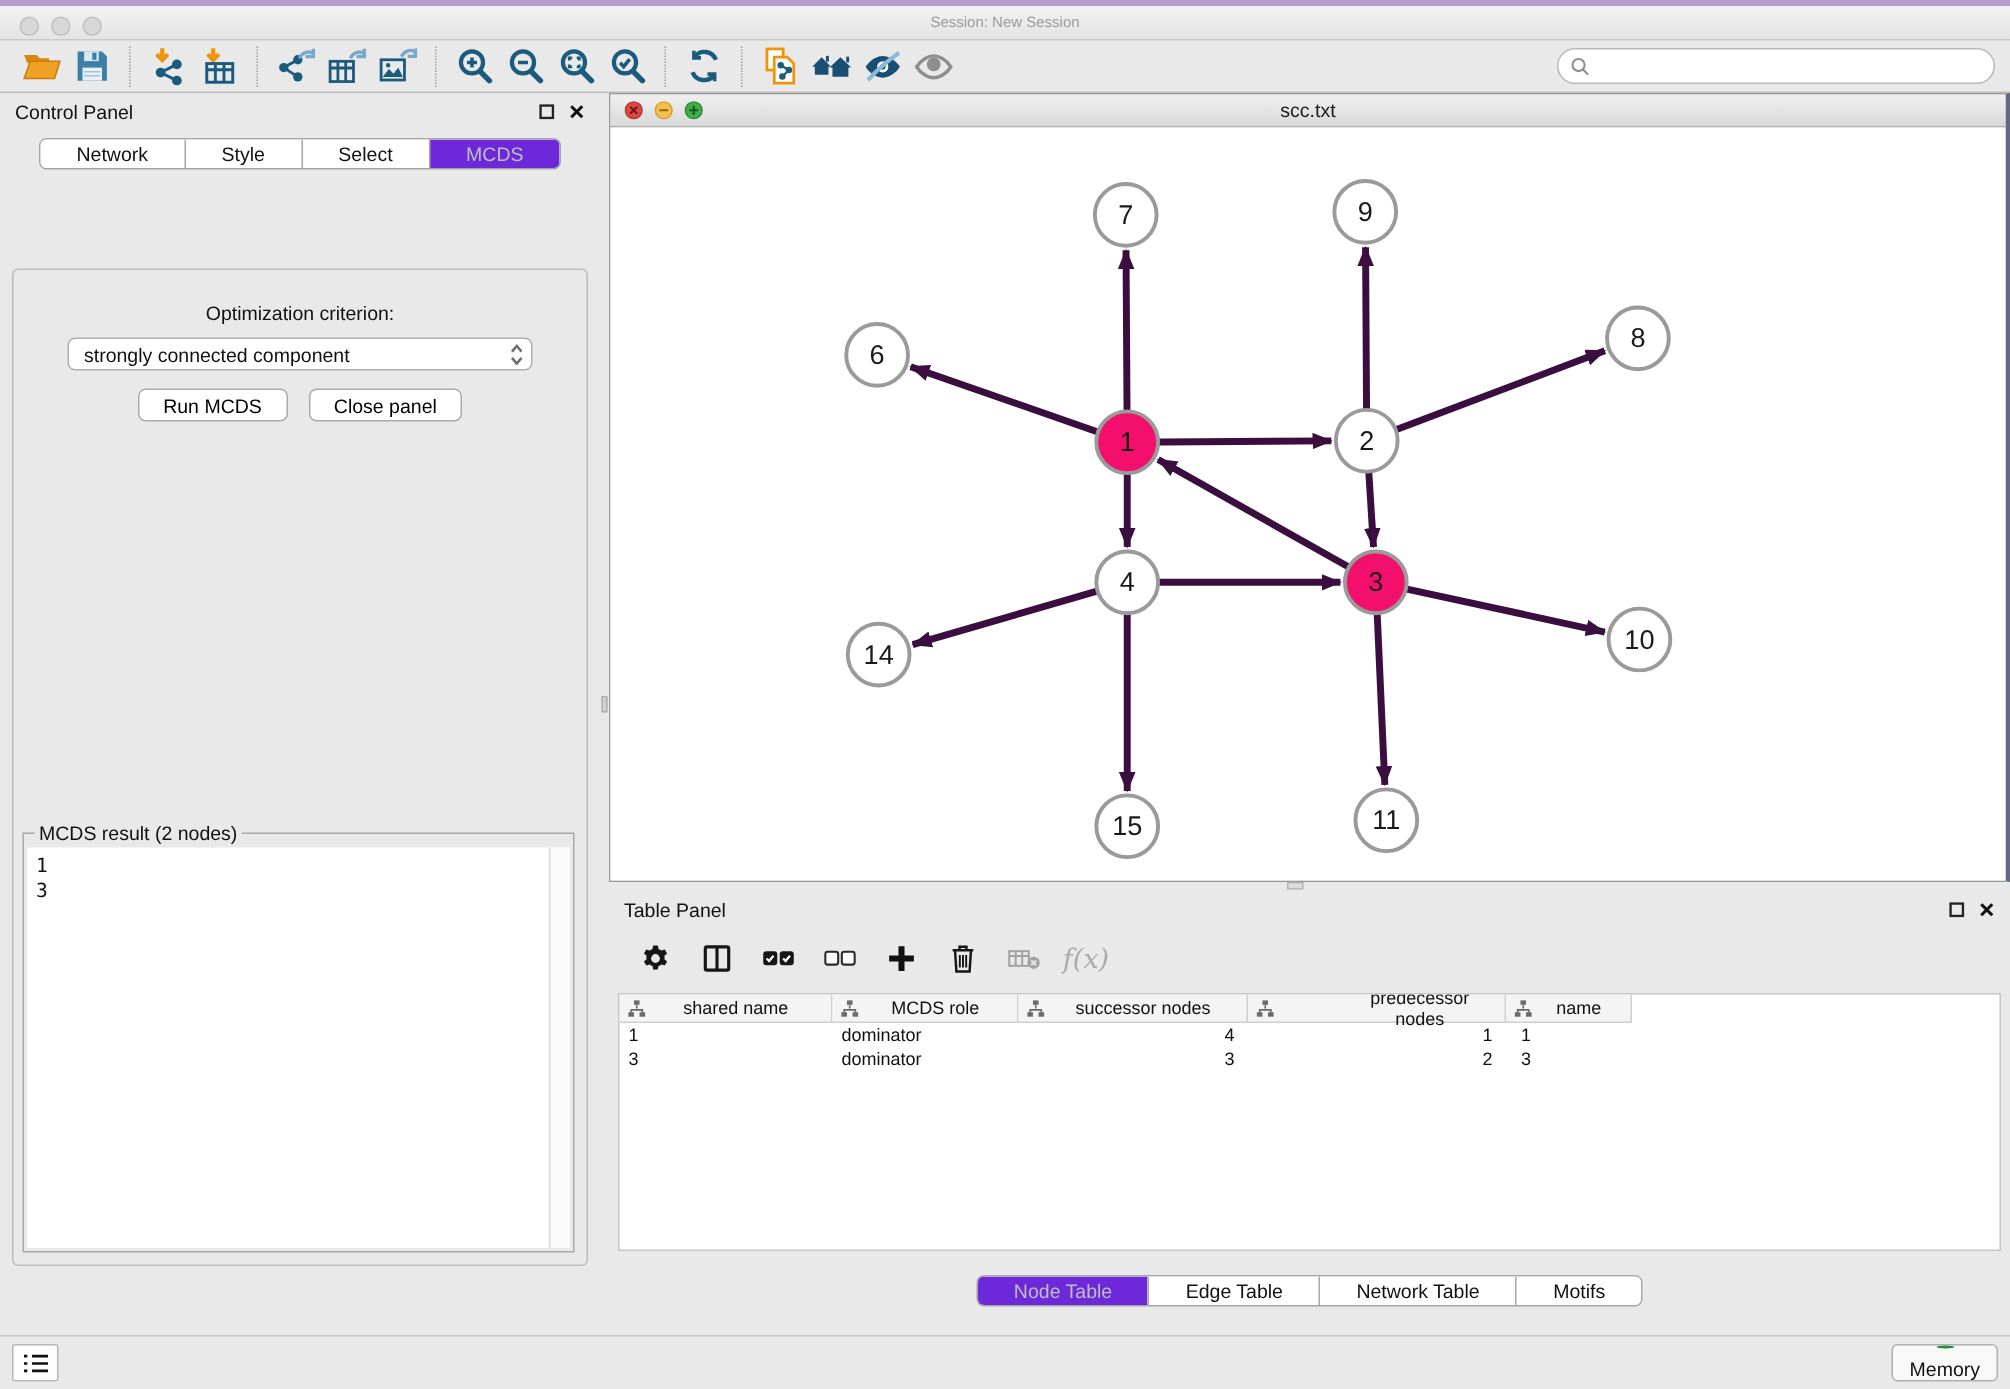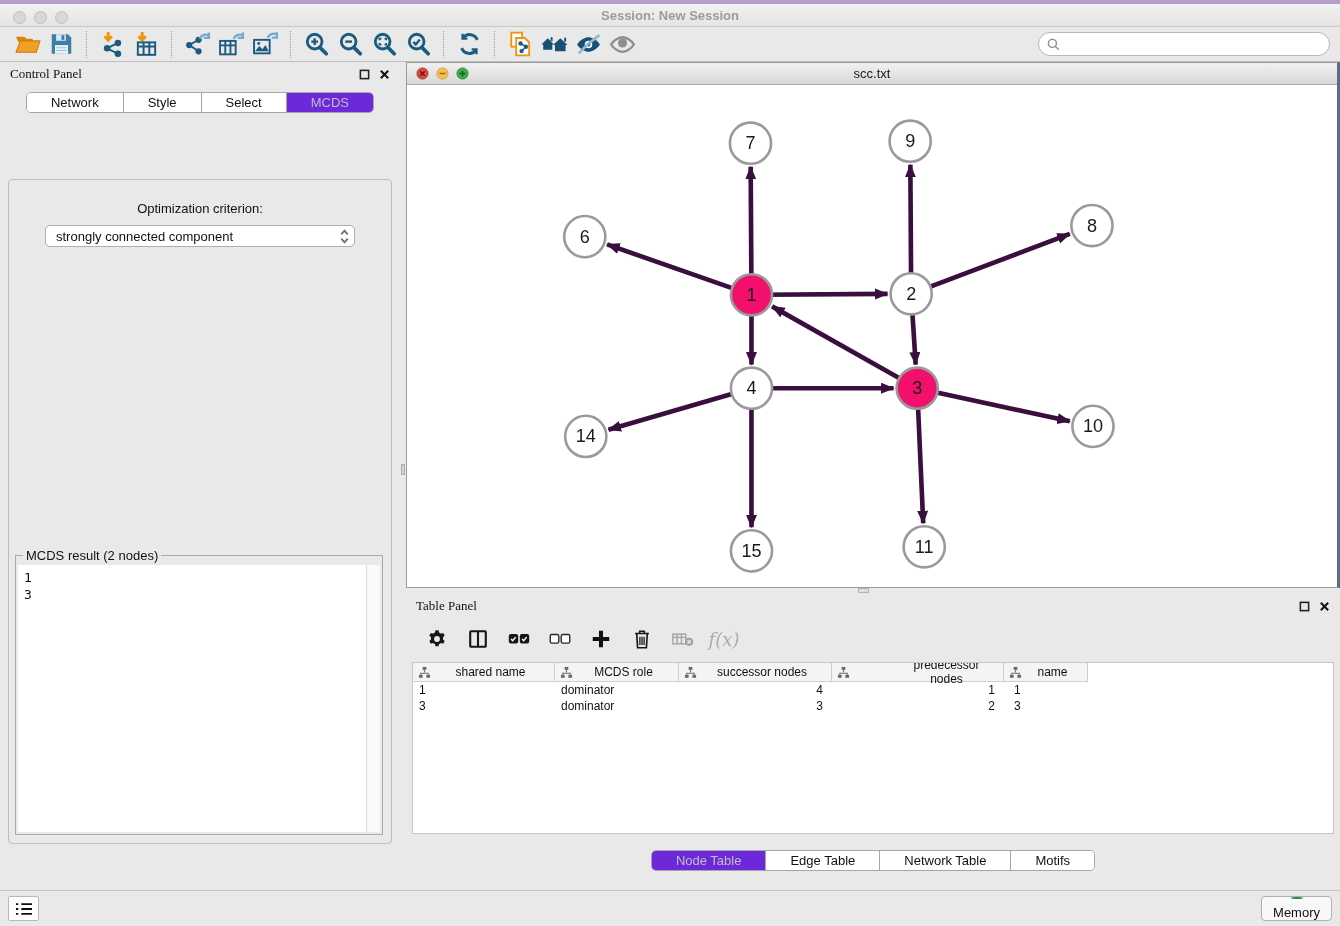--- a/index.html
+++ b/index.html
@@ -5,40 +5,40 @@
   * { margin:0; padding:0; box-sizing:border-box; }
   html,body { width:1340px; height:926px; overflow:hidden; }
   body { font-family:"Liberation Sans", sans-serif; background:#ECECEC; color:#111; }
   .app { width:1340px; height:926px; display:flex; flex-direction:column; position:relative; }
 
   
   .titlebar { height:27px; background:linear-gradient(#F2F2F2,#E4E4E4); border-top:4px solid #B79DCB;
     border-bottom:1px solid #C9C9C9; position:relative; display:flex; align-items:center; justify-content:center; }
   .traffic-dots { position:absolute; left:13px; top:7px; display:flex; gap:8px; }
   .dot { width:13px; height:13px; border-radius:50%; background:#D8D8D8; border:1px solid #C0C0C0; }
-  .win-title { font-size:13px; color:#9B9B9B;font-weight:bold; }
+  .win-title { font-size:10px; color:#9B9B9B; }
 
   
   .toolbar { height:35px; background:#E9E9E9; border-bottom:1px solid #BEBEBE; display:flex; align-items:center; padding:0 10px; }
   .tb-btn { width:34px; height:30px; display:flex; align-items:center; justify-content:center; cursor:default; }
   .tb-btn svg { width:27px; height:26px; }
   .tb-sep { width:1px; height:27px; border-left:1px dotted #9D9D9D; margin:0 8px; }
   .search-wrap { margin-left:auto; width:292px; height:24px; background:#fff; border:1px solid #B9B9B9; border-radius:12px;
     display:flex; align-items:center; padding-left:7px; }
   .search-wrap svg { width:15px; height:15px; }
   .search-input { border:none; outline:none; flex:1; height:20px; font-size:13px; background:transparent; }
 
   
   .main { flex:1; display:flex; min-height:0; }
   .vsplit { width:6px; background:#E9E9E9; position:relative; }
   .vsplit .grip { position:absolute; top:402px; left:1px; width:4px; height:11px; background:#D2D2D2; border:1px solid #AFAFAF; }
 
   
   .control-panel { width:400px; background:#E9E9E9; position:relative; }
-  .panel-header { height:24px; display:flex; align-items:center; padding:0 10px; font-size:13px;font-family:Liberation Serif, serif; }
+  .panel-header { height:24px; display:flex; align-items:center; padding:0 10px; font-size:13px; }
   .panel-header .ph-icons { margin-left:auto; display:flex; gap:9px; align-items:center; }
   .ph-icons svg { width:11px; height:11px; }
   .tabs-row { display:flex; justify-content:center; margin-top:6px; position:relative; z-index:2; }
   .seg { display:inline-flex; border:1px solid #A6A6A6; border-radius:5px; overflow:hidden; background:#fff; }
   .seg-item { padding:2px 24px; font-size:13px; background:#fff; color:#111; border-left:1px solid #A6A6A6; white-space:nowrap; }
   .seg-item:first-child { border-left:none; }
   .seg-item.selected { background:#6d28d9; color:#BFBFBF; }
   .cp-body { position:absolute; left:8px; right:8px; top:117px; bottom:46px; background:#E9E9E9;
     border:1px solid #BDBDBD; border-radius:4px; }
   .opt-label { text-align:center; margin-top:21px; font-size:13px; }
@@ -280,20 +280,24 @@
           </div>
         </div>
       <div class="cp-body">
         <div class="opt-label">Optimization criterion:</div>
         <div class="dropdown">
           <span>strongly connected component</span>
           <svg viewBox="0 0 10 16" fill="none" stroke="#6E6E6E" stroke-width="1.6">
               <path d="M2 6l3-3.5L8 6"></path>
               <path d="M2 10l3 3.5L8 10"></path>
             </svg>
+        </div>
+        <div class="btn-row">
+          <button class="push-btn">Run MCDS</button>
+          <button class="push-btn">Close panel</button>
         </div>
         <div class="result-group">
           <div class="result-legend">MCDS result (2 nodes)</div>
           <div class="result-inner">
             <div class="result-text" id="result-text">
                 <div>1</div>
                 <div>3</div>
               </div>
             <div class="result-scroll"></div>
           </div>

